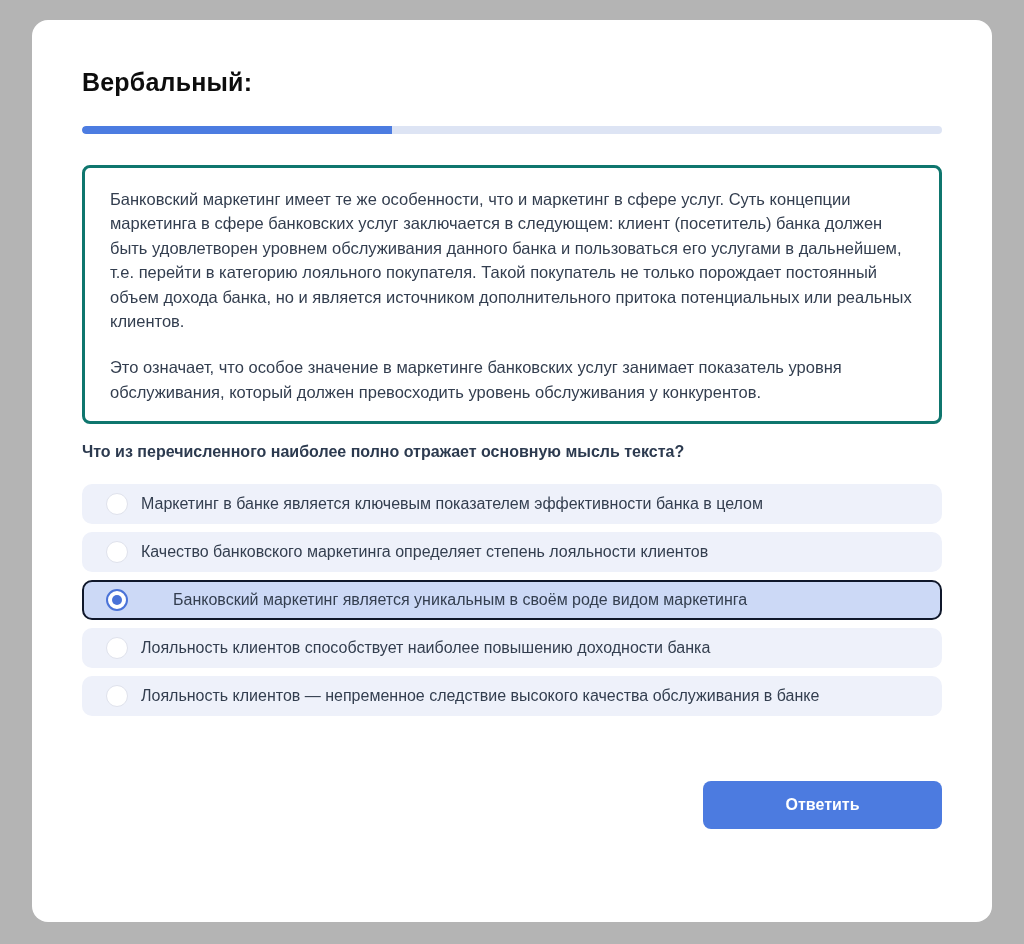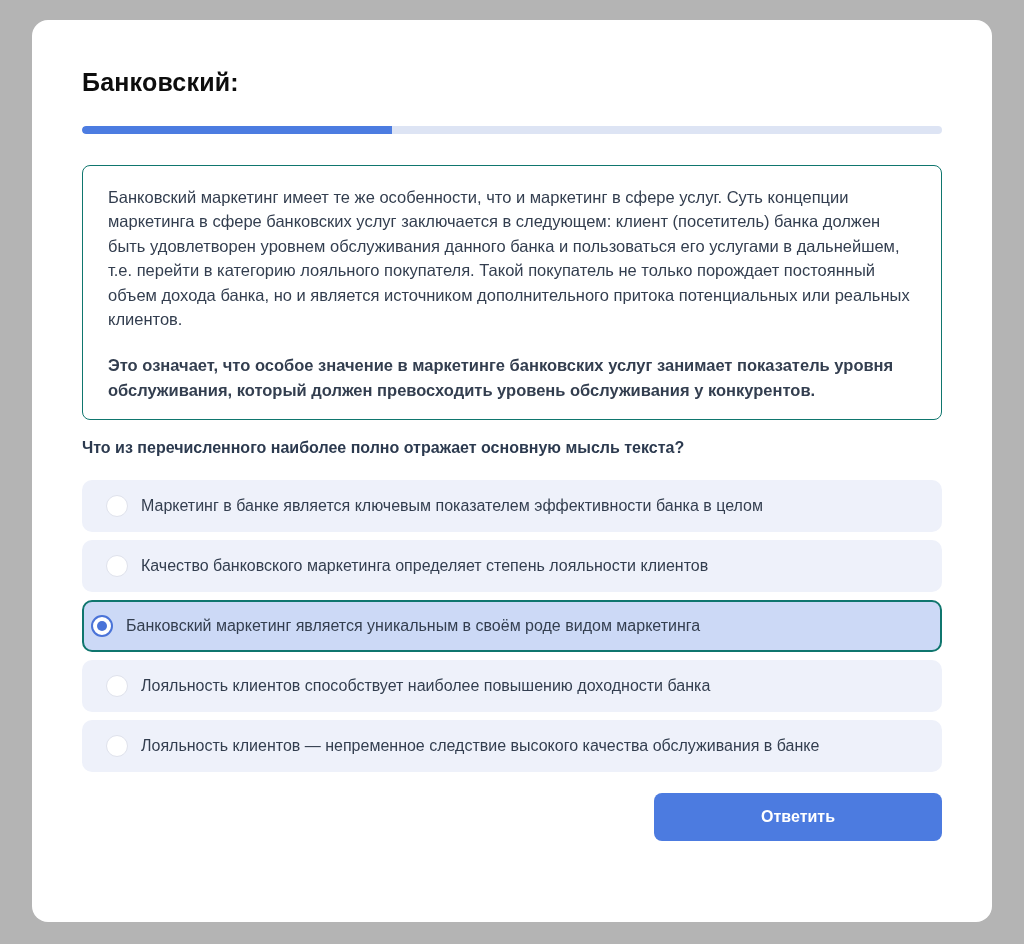--- a/index.html
+++ b/index.html
@@ -30,40 +30,40 @@
     background: #dde4f4;
     overflow: hidden;
   }
   .progress-fill {
     height: 100%;
     background: #4c7ce1;
     border-radius: 4px 0 0 4px;
   }
   .passage {
     margin-top: 31px;
-    border: 1px solid #0f766e;
+    border: 3px solid #0f766e;
     border-radius: 8px;
     padding: 19px 25px 17px 25px;
     font-size: 16.5px;
     line-height: 24.4px;
     color: #333e4f;
     min-height: 245px;
   }
-  .passage p + p { margin-top: 22px; font-weight: bold; }
+  .passage p + p { margin-top: 22px; }
   .question {
     margin-top: 19px;
     font-size: 16px;
     font-weight: bold;
     color: #2c3a4f;
   }
   .options { margin-top: 23px; }
   .option {
     display: flex;
     align-items: center;
-    height: 52px;
+    height: 40px;
     background: #eef1fa;
     border-radius: 10px;
     padding-left: 24px;
     margin-bottom: 8px;
     font-size: 16px;
     color: #333e4f;
     cursor: pointer;
   }
   .radio {
     width: 22px;
@@ -72,57 +72,59 @@
     background: #ffffff;
     border: 1px solid #dfe2ec;
     margin-right: 13px;
     flex-shrink: 0;
     display: flex;
     align-items: center;
     justify-content: center;
   }
   .option.selected {
     background: #ccd9f6;
-    border: 2px solid #0f766e;
-    padding-left: 7px;
+    border: 2px solid #0f172a;
+    padding-left: 22px;
+    gap: 32px;
   }
   .option.selected .radio {
     border: 2px solid #4a73d8;
   }
   .option.selected .radio::after {
     content: "";
     width: 10px;
     height: 10px;
     border-radius: 50%;
     background: #4a73d8;
   }
   .footer {
     display: flex;
     justify-content: flex-end;
     margin-top: 21px;
   }
   .submit-btn {
-    width: 288px;
+    width: 239px;
     height: 48px;
     background: #4c7be0;
     color: #ffffff;
     font-family: "Liberation Sans", "DejaVu Sans", sans-serif;
     font-size: 16px;
     font-weight: bold;
     border: none;
     border-radius: 8px;
     cursor: pointer;
+    margin-top: 44px;
   }
 </style>
 </head>
 <body>
 
 <div class="card">
 
-  <div class="title">Банковский:</div>
+  <div class="title">Вербальный:</div>
 
   <div class="progress-track">
     <div class="progress-fill" style="width: 36%;"></div>
   </div>
 
   <div class="passage">
     <p>Банковский маркетинг имеет те же особенности, что и маркетинг в сфере услуг. Суть концепции маркетинга в сфере банковских услуг заключается в следующем: клиент (посетитель) банка должен быть удовлетворен уровнем обслуживания данного банка и пользоваться его услугами в дальнейшем, т.е. перейти в категорию лояльного покупателя. Такой покупатель не только порождает постоянный объем дохода банка, но и является источником дополнительного притока потенциальных или реальных клиентов.</p>
     <p>Это означает, что особое значение в маркетинге банковских услуг занимает показатель уровня обслуживания, который должен превосходить уровень обслуживания у конкурентов.</p>
   </div>
 

